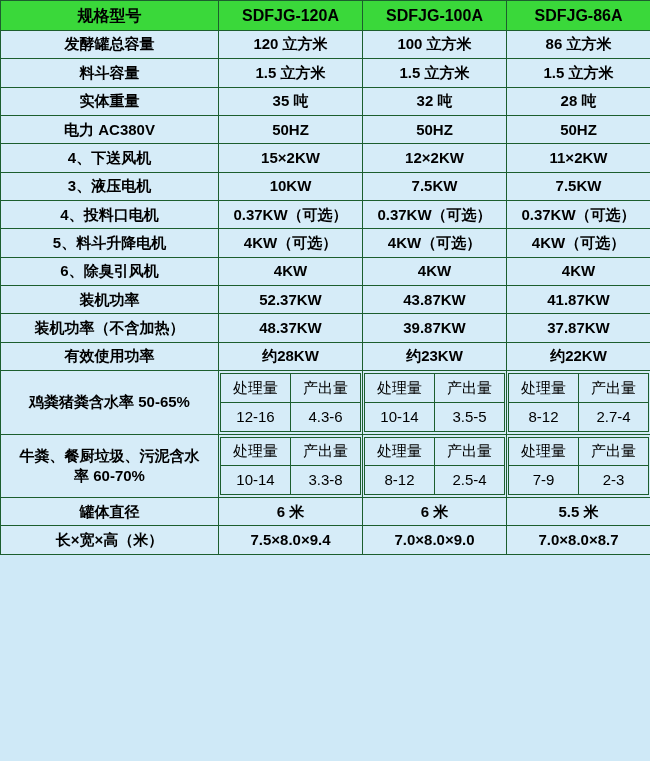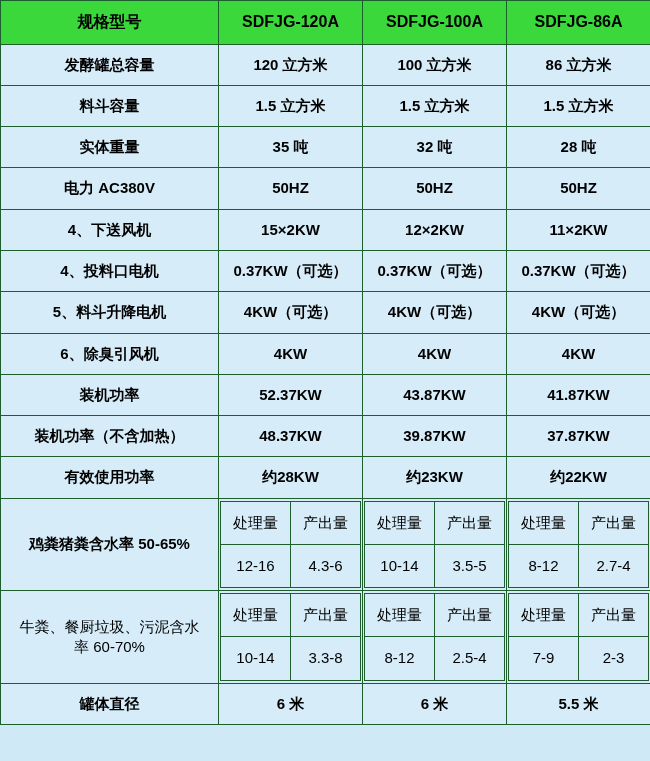--- a/index.html
+++ b/index.html
@@ -9,21 +9,21 @@
   }
   body {
     width: 650px;
     height: 761px;
     font-family: "Liberation Sans", sans-serif;
     color: #000;
     overflow: hidden;
   }
   #spec-table {
     width: 650px;
-    height: 725px;
+    height: 555px;
     border-collapse: collapse;
     table-layout: fixed;
   }
   #spec-table td {
     border: 1px solid #1c5e2e;
     text-align: center;
     vertical-align: middle;
     font-size: 15px;
     background: #d6ecf8;
     padding: 2px 1px;
@@ -60,21 +60,21 @@
   table.sub td:first-child {
     border-left: none;
   }
   td.nopad {
     padding: 0;
   }
   .sub-head td {
     border-bottom: 1px solid #1c5e2e !important;
   }
   .two-line-label {
-    font-weight: normal;
+    font-weight: bold;
     font-size: 15.5px;
     line-height: 1.6;
     margin-left: 40px;
   }
 </style>
 </head>
 <body>
 
 <table id="spec-table">
   <colgroup>
@@ -115,20 +115,26 @@
       <td class="value-cell">50HZ</td>
       <td class="value-cell">50HZ</td>
     </tr>
     <tr>
       <td class="label-cell">4、下送风机</td>
       <td class="value-cell">15×2KW</td>
       <td class="value-cell">12×2KW</td>
       <td class="value-cell">11×2KW</td>
     </tr>
     <tr>
+      <td class="label-cell">3、液压电机</td>
+      <td class="value-cell">10KW</td>
+      <td class="value-cell">7.5KW</td>
+      <td class="value-cell">7.5KW</td>
+    </tr>
+    <tr>
       <td class="label-cell">4、投料口电机</td>
       <td class="value-cell">0.37KW（可选）</td>
       <td class="value-cell">0.37KW（可选）</td>
       <td class="value-cell">0.37KW（可选）</td>
     </tr>
     <tr>
       <td class="label-cell">5、料斗升降电机</td>
       <td class="value-cell">4KW（可选）</td>
       <td class="value-cell">4KW（可选）</td>
       <td class="value-cell">4KW（可选）</td>
@@ -252,14 +258,20 @@
           </table>
       </td>
     </tr>
 
     <tr>
       <td class="label-cell">罐体直径</td>
       <td class="value-cell">6 米</td>
       <td class="value-cell">6 米</td>
       <td class="value-cell">5.5 米</td>
     </tr>
+    <tr>
+      <td class="label-cell">长×宽×高（米）</td>
+      <td class="value-cell">7.5×8.0×9.4</td>
+      <td class="value-cell">7.0×8.0×9.0</td>
+      <td class="value-cell">7.0×8.0×8.7</td>
+    </tr>
   </tbody>
 </table>
 
 </body></html>

